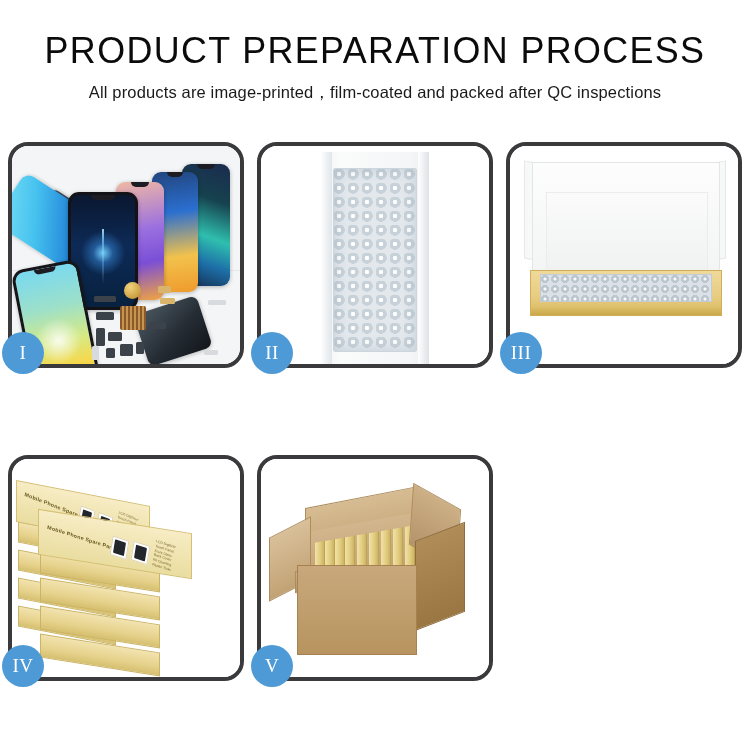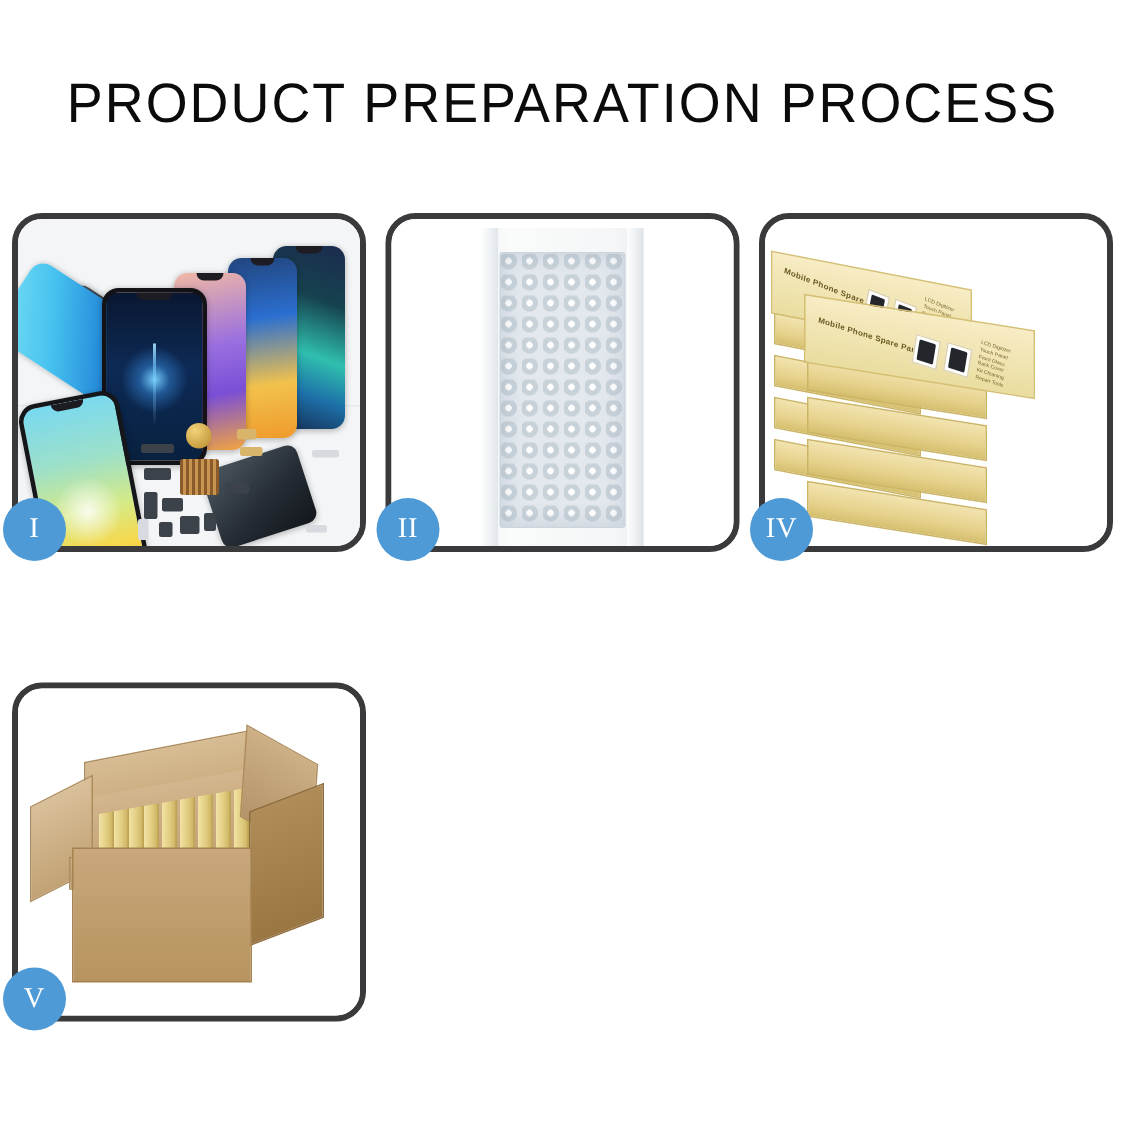--- a/index.html
+++ b/index.html
@@ -9,21 +9,21 @@
   }
   body {
     width: 750px;
     height: 750px;
     font-family: "Liberation Sans", "DejaVu Sans", sans-serif;
     overflow: hidden;
     position: relative;
   }
 
   
-  .header { text-align: center; padding-top: 50px; }
+  .header { text-align: center; padding-top: 32px; }
   .title {
     font-size: 37px;
     font-weight: 400;
     letter-spacing: 1.4px;
     color: #0b0b0b;
     line-height: 1;
     transform: scaleX(0.97);
     white-space: nowrap;
   }
   .subtitle {
@@ -370,20 +370,21 @@
     background: linear-gradient(180deg,#f6f7f8,#eef0f1);
     transform: skewX(-32deg) skewY(8deg);
     opacity: .9;
   }
 </style>
 </head>
 <body>
 
 <div class="header">
   <div class="title">PRODUCT PREPARATION PROCESS</div>
+  <div class="subtitle">All products are image-printed，film-coated and packed after QC inspections</div>
 </div>
 
 <div class="grid">
 
   <div class="panel">
     <div class="panel-inner p1">
       <div class="floorline"></div>
 
       <div class="phone ph-f"></div>
       <div class="phone ph-e"></div>
@@ -423,20 +424,33 @@
     <div class="panel-inner p2">
       <div class="pouch">
         <span class="pouch-seam l"></span>
         <span class="pouch-seam r"></span>
         <span class="bubbles"></span>
       </div>
     </div>
     <div class="badge">II</div>
   </div>
 
+  <div class="panel">
+    <div class="panel-inner p3">
+      <div class="fb-lid-flapL"></div>
+      <div class="fb-lid-flapR"></div>
+      <div class="fb-lid"></div>
+      <div class="fb-foam"></div>
+      <div class="fb-tray">
+        <span class="fb-tray-in"></span>
+        <span class="fb-tray-lip"></span>
+      </div>
+    </div>
+    <div class="badge">III</div>
+  </div>
 
   <div class="panel">
     <div class="panel-inner p4">
       <div class="stack">
 
         <div class="sb-front" style="left:6px;top:72px;width:96px;height:19px;transform:skewY(11deg);"></div>
         <div class="sb-front" style="left:6px;top:100px;width:96px;height:19px;transform:skewY(11deg);"></div>
         <div class="sb-front" style="left:6px;top:128px;width:96px;height:19px;transform:skewY(11deg);"></div>
         <div class="sb-front" style="left:6px;top:156px;width:96px;height:19px;transform:skewY(11deg);"></div>
 

